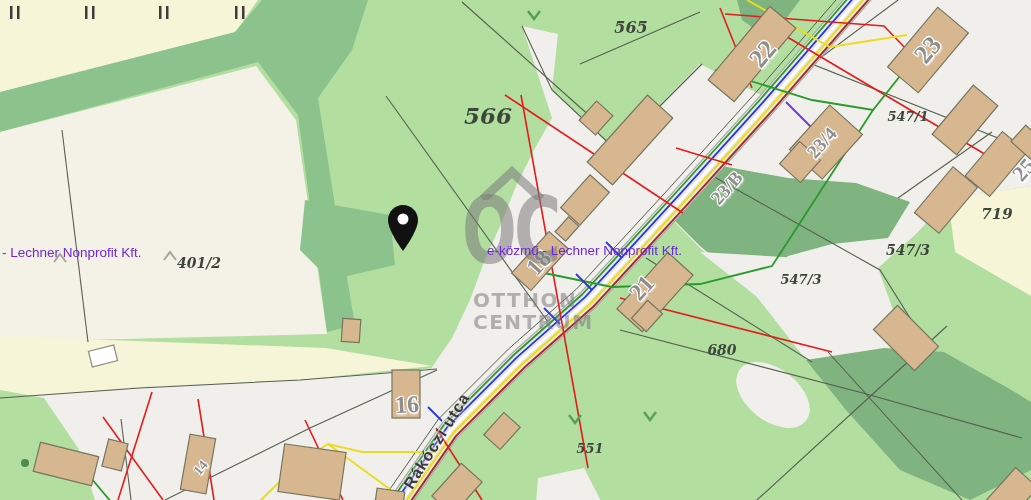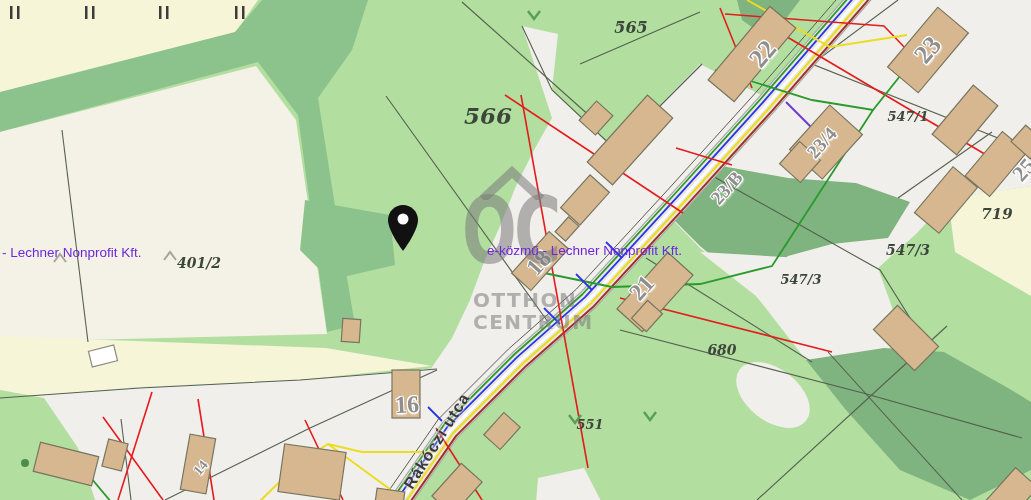--- a/index.html
+++ b/index.html
@@ -169,21 +169,21 @@
     <circle cx="25" cy="463" r="4" fill="#4e8b4e"></circle>
   </svg>
 
   <div class="lbl parcel-lbl" style="left:631px;top:27px;font-size:16px">565</div>
   <div class="lbl parcel-lbl" style="left:488px;top:115px;font-size:23px">566</div>
   <div class="lbl parcel-lbl" style="left:908px;top:116px;font-size:13px">547/1</div>
   <div class="lbl parcel-lbl" style="left:997px;top:214px;font-size:15px">719</div>
   <div class="lbl parcel-lbl" style="left:908px;top:250px">547/3</div>
   <div class="lbl parcel-lbl" style="left:801px;top:279px;font-size:13px">547/3</div>
   <div class="lbl parcel-lbl" style="left:722px;top:350px">680</div>
-  <div class="lbl parcel-lbl" style="left:590px;top:424px;font-size:13px">551</div>
+  <div class="lbl parcel-lbl" style="left:590px;top:448px;font-size:13px">551</div>
   <div class="lbl parcel-lbl" style="left:199px;top:263px">401/2</div>
 
   <div class="lbl house-lbl" style="left:763px;top:54px;font-size:26px;transform:translate(-50%,-50%) rotate(-50deg)">22</div>
   <div class="lbl house-lbl" style="left:928px;top:50px;font-size:26px;transform:translate(-50%,-50%) rotate(-50deg)">23</div>
   <div class="lbl house-lbl" style="left:822px;top:143px;font-size:19px;transform:translate(-50%,-50%) rotate(-48deg)">23/4</div>
   <div class="lbl house-lbl" style="left:727px;top:188px;font-size:19px;transform:translate(-50%,-50%) rotate(-48deg)">23/B</div>
   <div class="lbl house-lbl" style="left:1024px;top:170px;font-size:22px;transform:translate(-50%,-50%) rotate(-48deg)">25</div>
   <div class="lbl house-lbl" style="left:642px;top:288px;font-size:24px;transform:translate(-50%,-50%) rotate(-48deg)">21</div>
   <div class="lbl house-lbl" style="left:539px;top:263px;font-size:24px;transform:translate(-50%,-50%) rotate(-48deg)">18</div>
   <div class="lbl house-lbl" style="left:407px;top:405px;font-size:24px;transform:translate(-50%,-50%) rotate(-3deg)">16</div>

